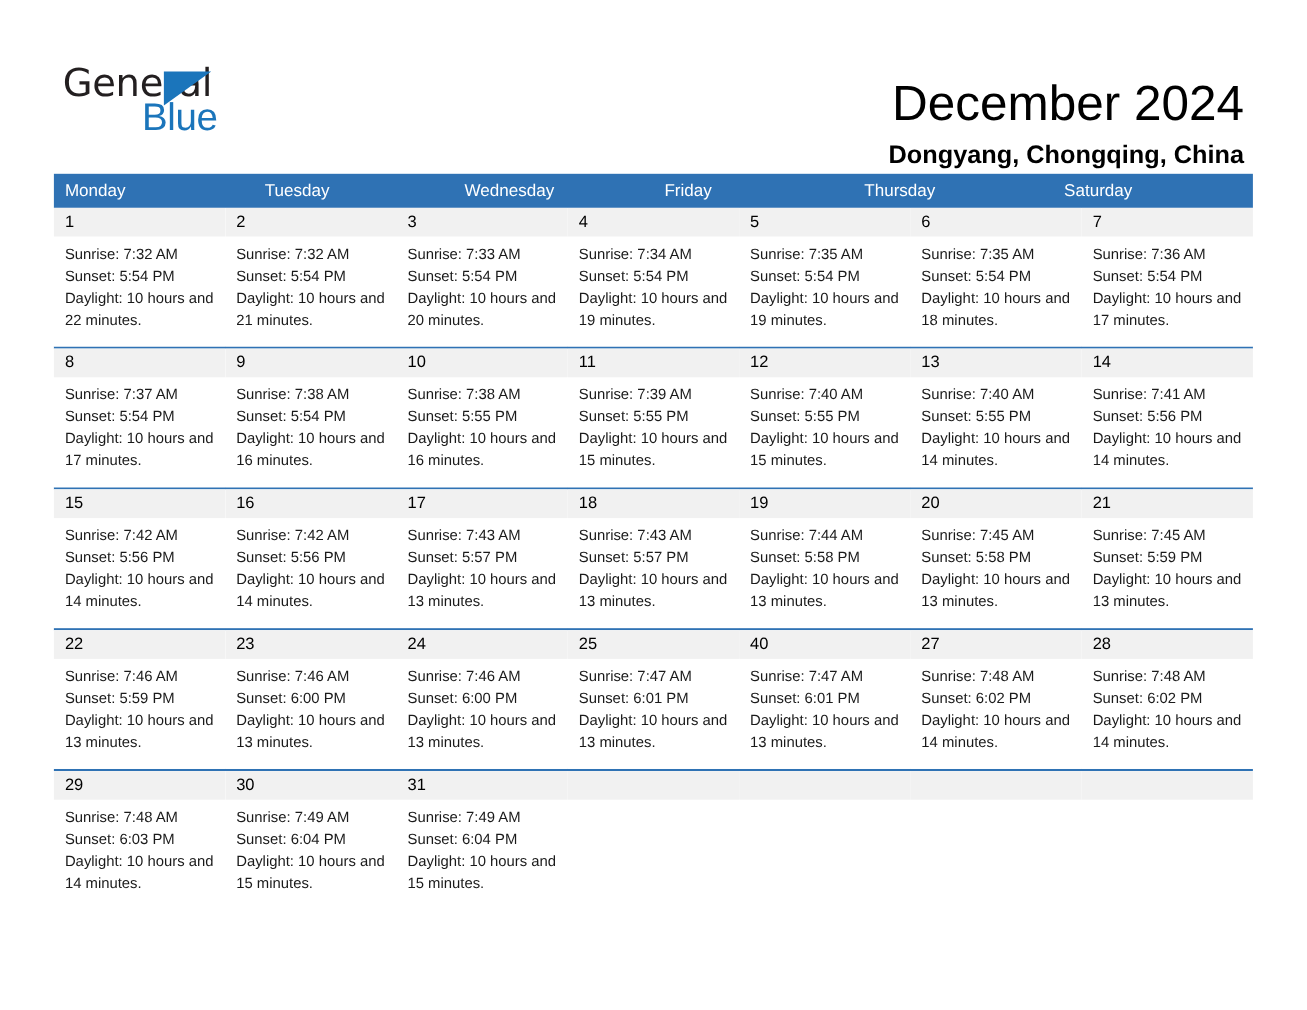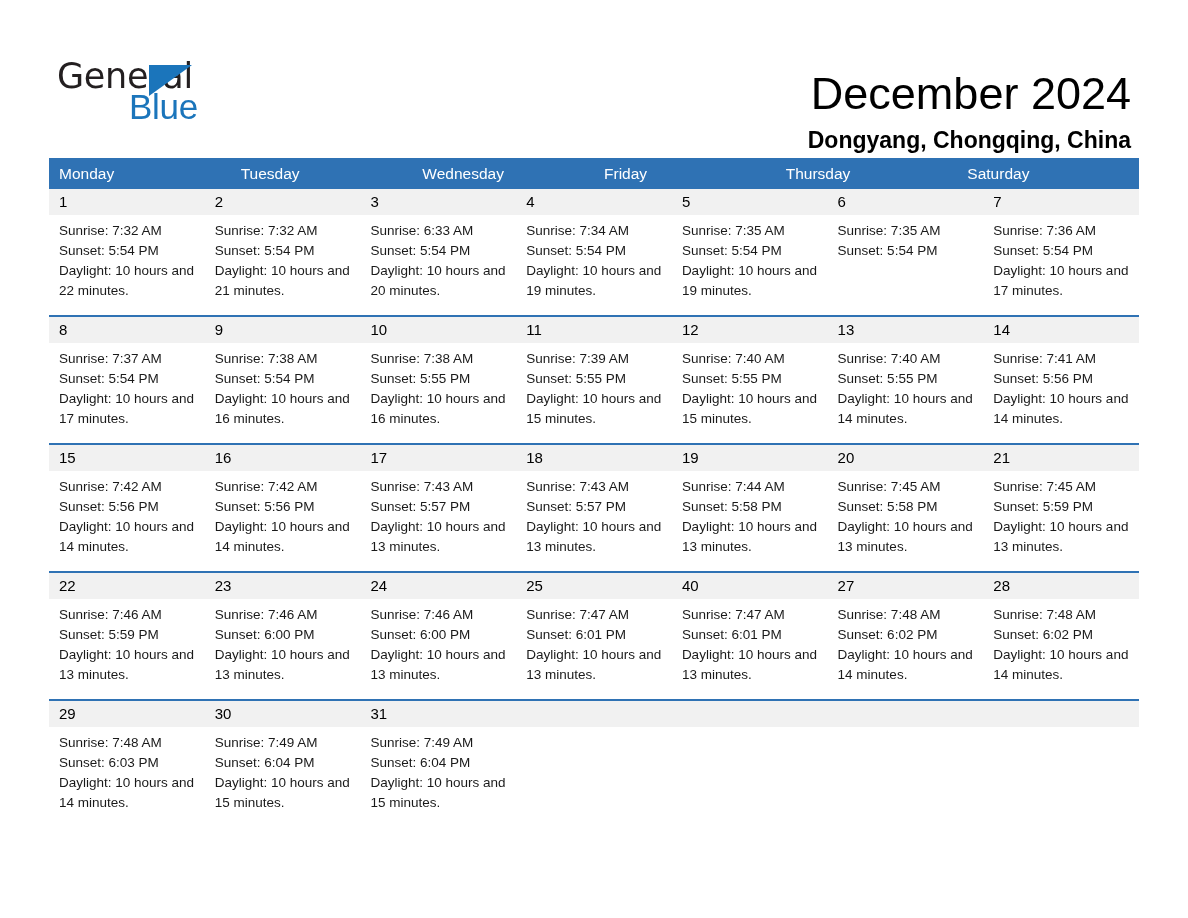--- a/index.html
+++ b/index.html
@@ -206,21 +206,21 @@
             <div class="day-number">2</div>
             <div class="day-info">
               <div>Sunrise: 7:32 AM</div>
               <div>Sunset: 5:54 PM</div>
               <div class="daylight-line">Daylight: 10 hours and 21 minutes.</div>
             </div>
           </div>
           <div class="day-cell">
             <div class="day-number">3</div>
             <div class="day-info">
-              <div>Sunrise: 6:33 AM</div>
+              <div>Sunrise: 7:33 AM</div>
               <div>Sunset: 5:54 PM</div>
               <div class="daylight-line">Daylight: 10 hours and 20 minutes.</div>
             </div>
           </div>
           <div class="day-cell">
             <div class="day-number">4</div>
             <div class="day-info">
               <div>Sunrise: 7:34 AM</div>
               <div>Sunset: 5:54 PM</div>
               <div class="daylight-line">Daylight: 10 hours and 19 minutes.</div>
@@ -232,20 +232,21 @@
               <div>Sunrise: 7:35 AM</div>
               <div>Sunset: 5:54 PM</div>
               <div class="daylight-line">Daylight: 10 hours and 19 minutes.</div>
             </div>
           </div>
           <div class="day-cell">
             <div class="day-number">6</div>
             <div class="day-info">
               <div>Sunrise: 7:35 AM</div>
               <div>Sunset: 5:54 PM</div>
+              <div class="daylight-line">Daylight: 10 hours and 18 minutes.</div>
             </div>
           </div>
           <div class="day-cell">
             <div class="day-number">7</div>
             <div class="day-info">
               <div>Sunrise: 7:36 AM</div>
               <div>Sunset: 5:54 PM</div>
               <div class="daylight-line">Daylight: 10 hours and 17 minutes.</div>
             </div>
           </div>

